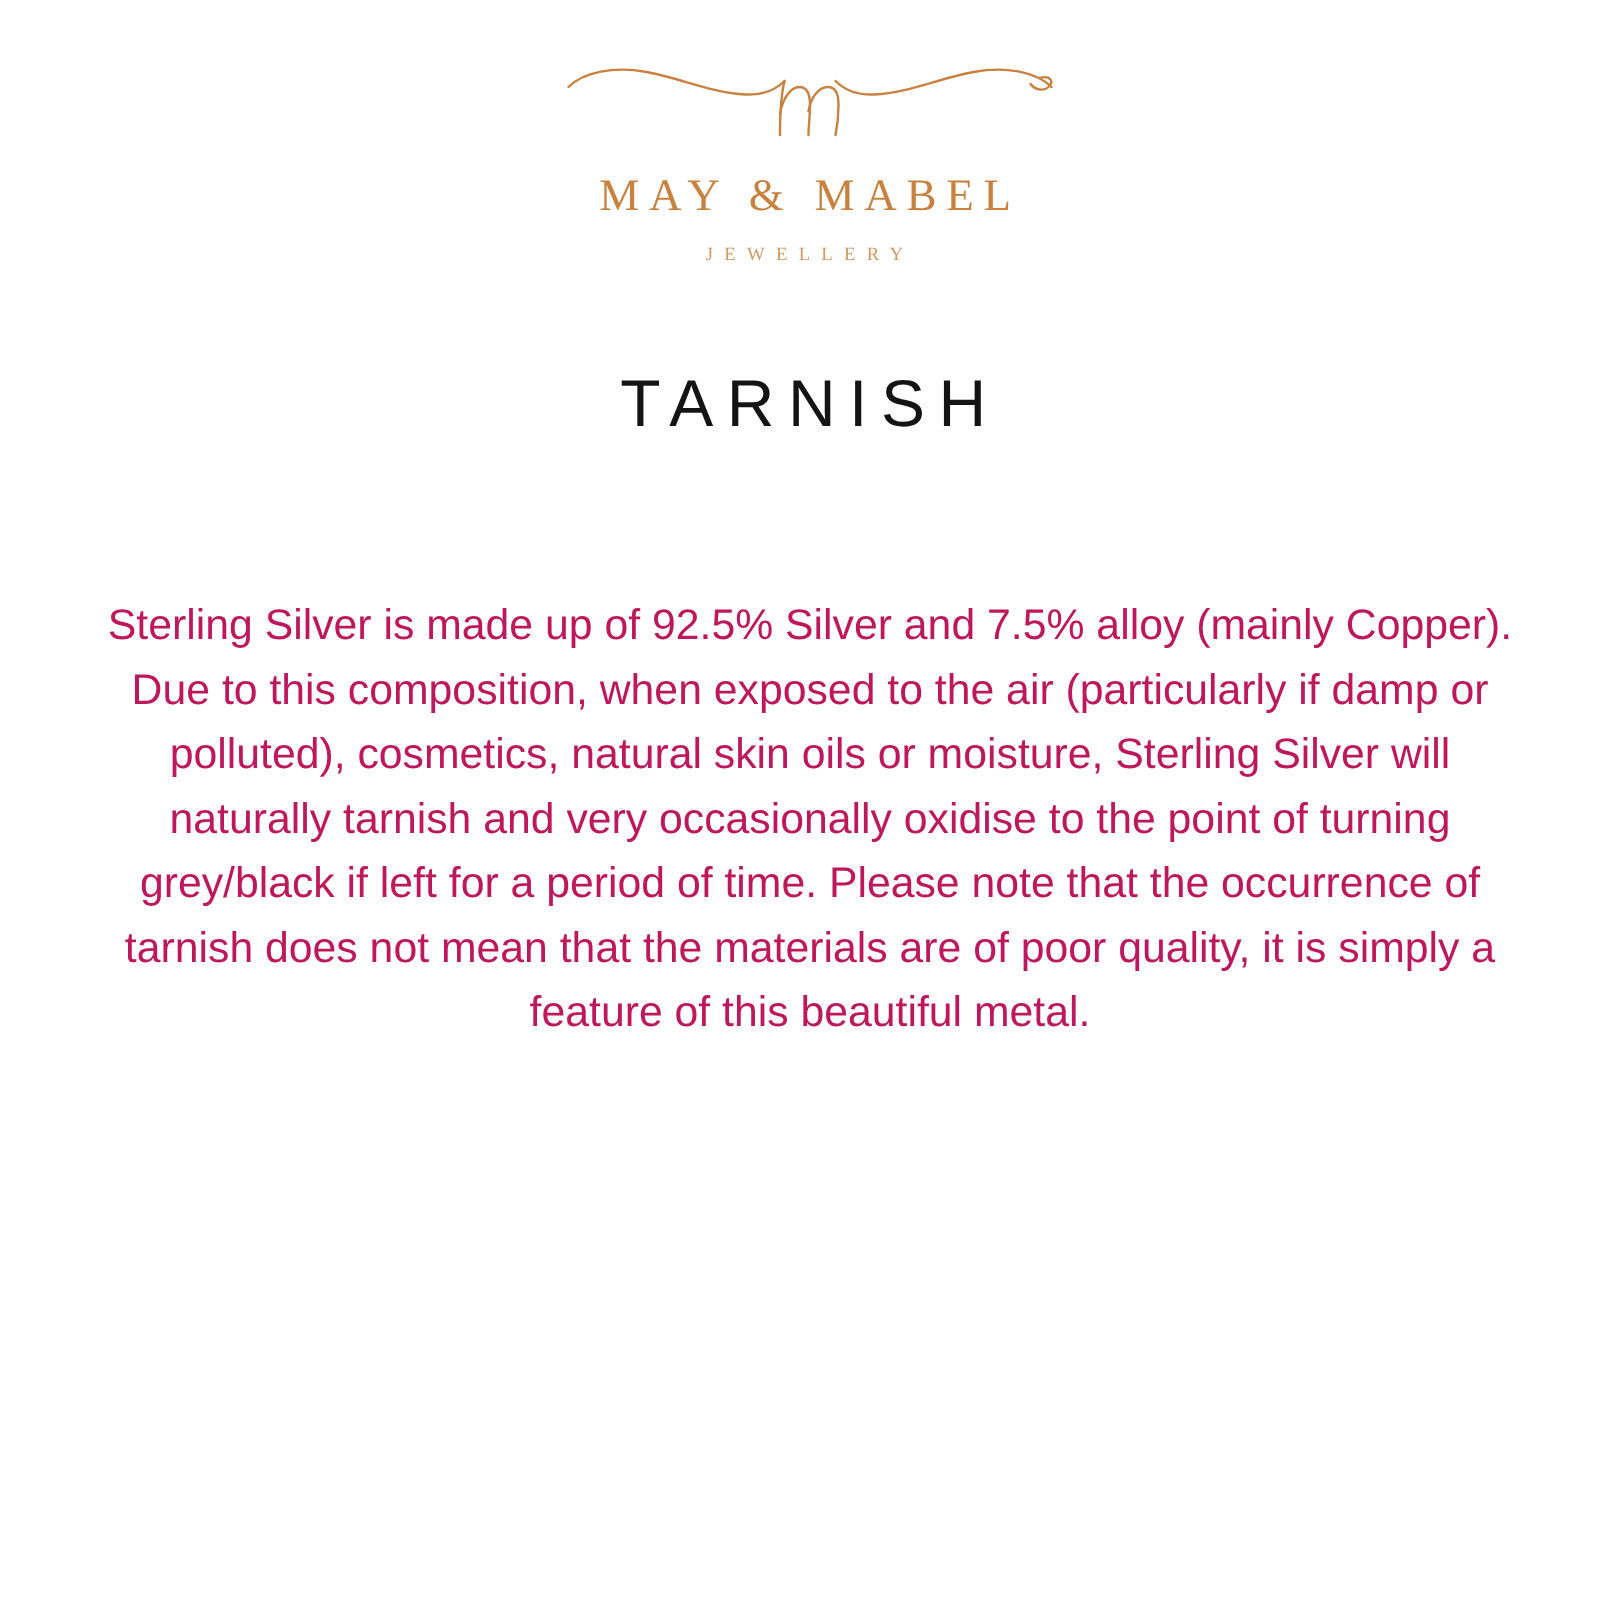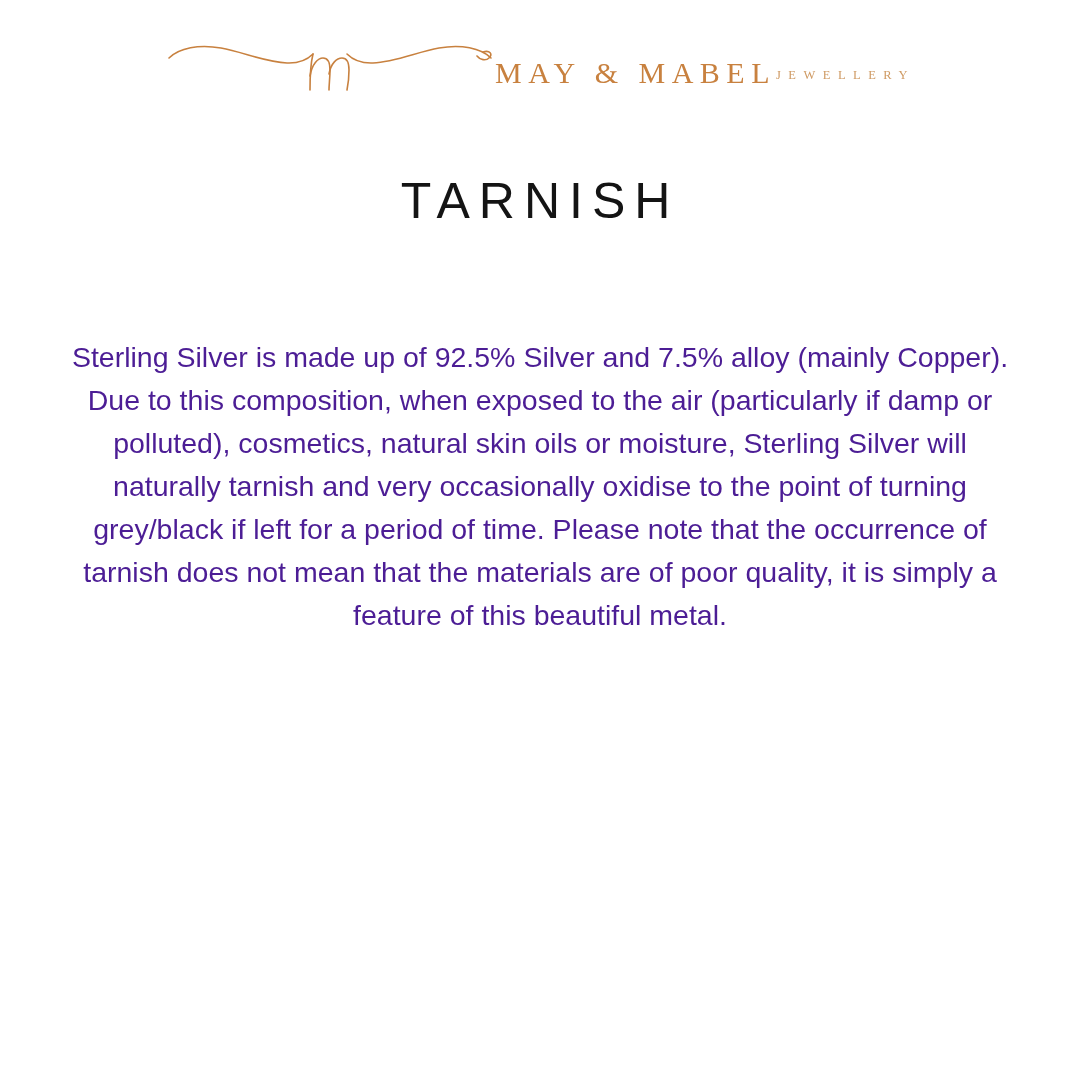--- a/index.html
+++ b/index.html
@@ -20,21 +20,21 @@
     box-sizing: border-box;
     display: flex;
     flex-direction: column;
     align-items: center;
     padding: 24px 30px 0 30px;
   }
 
   
   .logo-block {
     display: flex;
-    flex-direction: row;
+    flex-direction: column;
     align-items: center;
     margin-top: 8px;
   }
   .logo-mark {
     width: 330px;
     height: 72px;
     display: block;
   }
   .brand-name {
     margin-top: 10px;
@@ -52,38 +52,38 @@
     letter-spacing: 7.5px;
     color: #cf9a63;
     text-align: left;
     white-space: nowrap;
   }
 
   
   .doc-title {
     margin-top: 68px;
     font-family: "Liberation Sans", sans-serif;
-    font-size: 50px;
+    font-size: 44px;
     font-weight: 400;
     letter-spacing: 9px;
     color: #141414;
     text-align: left;
   }
 
   
   .body-copy {
     width: 960px;
     margin-top: 72px;
     text-align: center;
   }
   .para {
     font-family: "Liberation Sans", sans-serif;
     font-size: 28.5px;
     line-height: 43px;
-    color: #4c1d95;
+    color: #be185d;
     text-align: center;
     margin: 0;
   }
   .para + .para {
     margin-top: 42px;
   }
 </style>
 </head>
 <body>
 

